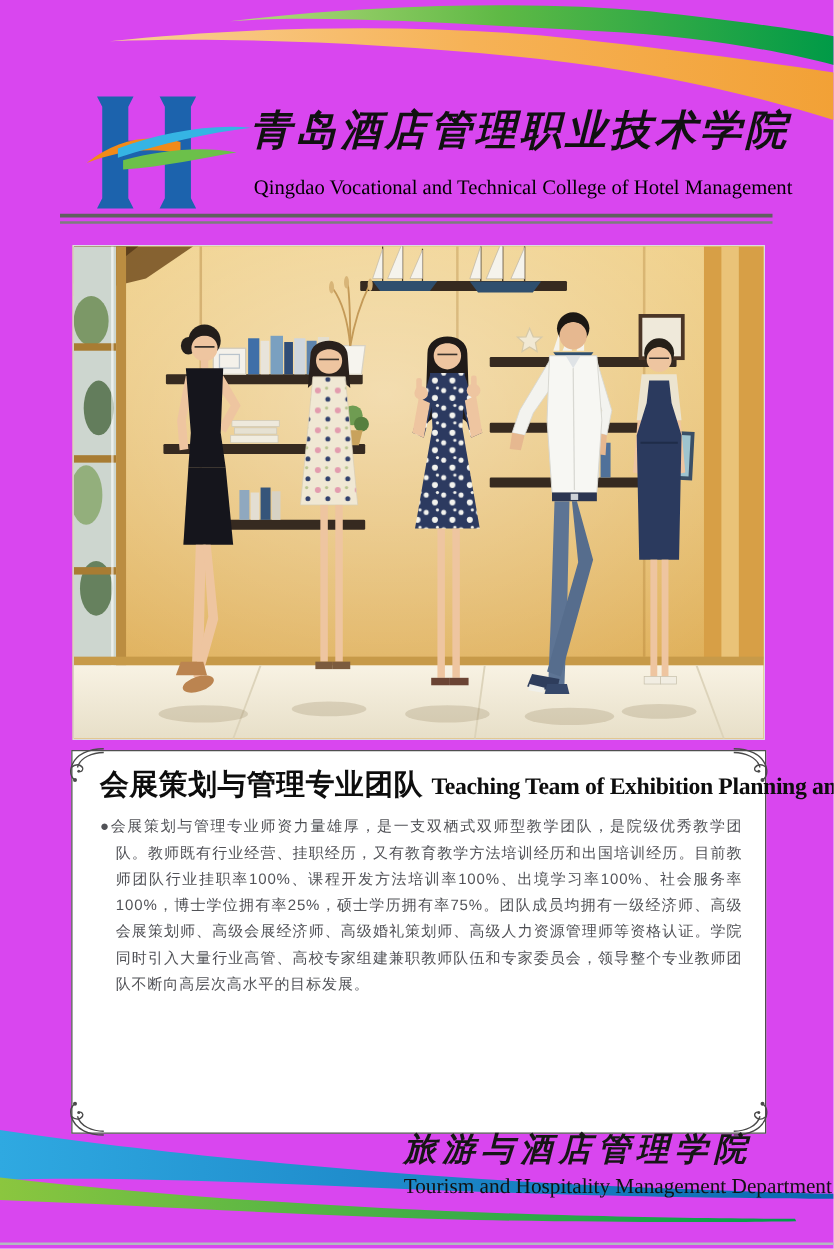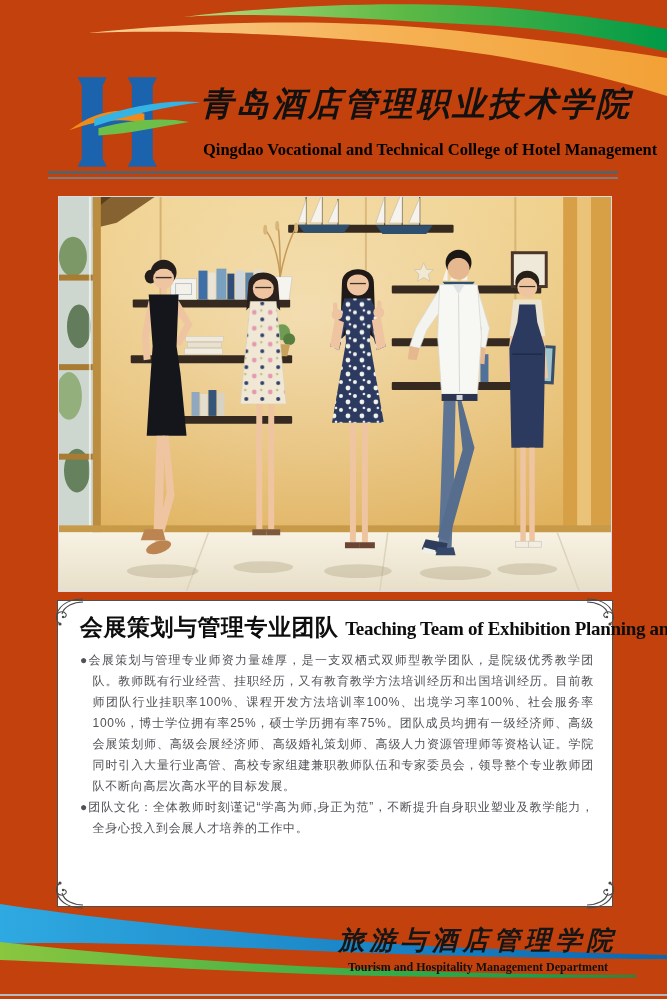--- a/index.html
+++ b/index.html
@@ -1,27 +1,27 @@
 <!DOCTYPE html>
 <html><head>
 <meta charset="utf-8">
 <style>
   html,body{margin:0;padding:0;background:#fff;}
-  .page{position:relative;width:667px;height:999px;background:#c2410c;overflow:hidden;
+  .page{position:relative;width:667px;height:999px;background:#d946ef;overflow:hidden;
         font-family:"Liberation Sans","DejaVu Sans",sans-serif;color:#000;}
   svg{display:block;}
   
   .top-wave{position:absolute;left:0;top:0;width:667px;height:110px;}
   
   .logo{position:absolute;left:64px;top:74px;width:142px;height:96px;}
   .college-zh{position:absolute;left:200px;top:82px;width:432px;
       font-family:"Liberation Serif","DejaVu Serif",serif;font-weight:bold;font-style:italic;
       font-size:33px;letter-spacing:3px;color:#111;white-space:nowrap;}
   .college-en{position:absolute;left:203px;top:140px;width:430px;
-      font-family:"Liberation Serif","DejaVu Serif",serif;font-weight:700;
+      font-family:"Liberation Serif","DejaVu Serif",serif;font-weight:400;
       font-size:16.5px;color:#000;white-space:nowrap;}
   
   .divider{position:absolute;left:48px;top:171px;width:570px;height:3px;
       border-top:3px solid #606060;border-bottom:2px solid #7d7d7d;}
   
   .photo{position:absolute;left:58px;top:196px;width:554px;height:396px;margin:0;
       border:1px solid #d9dbe4;box-sizing:border-box;overflow:hidden;background:#e2b45c;}
   .photo svg{width:100%;height:100%;}
   
   .team-box{position:absolute;left:57px;top:600px;width:556px;height:307px;box-sizing:border-box;
@@ -31,25 +31,25 @@
   .orn.tr{right:-4px;top:-4px;transform:scaleX(-1);}
   .orn.bl{left:-4px;bottom:-4px;transform:scaleY(-1);}
   .orn.br{right:-4px;bottom:-4px;transform:scale(-1,-1);}
   .box-title{margin:0 0 8px 0;line-height:26px;white-space:nowrap;}
   .box-title .zh{font-size:23px;font-weight:bold;color:#0d0d0d;letter-spacing:.5px;}
   .box-title .en{font-family:"Liberation Serif","DejaVu Serif",serif;font-weight:600;
       font-size:19px;letter-spacing:-0.3px;color:#0d0d0d;}
   .bullet{margin:0;font-size:12px;line-height:21px;letter-spacing:.7px;color:#515257;
       text-align:justify;padding-left:1.05em;text-indent:-1.05em;}
   
-  .footer{position:absolute;right:34px;top:923px;width:310px;text-align:center;z-index:3;}
+  .footer{position:absolute;right:34px;top:902px;width:310px;z-index:3;}
   .dept-zh{font-family:"Liberation Serif","DejaVu Serif",serif;font-weight:bold;font-style:italic;
       font-size:26px;letter-spacing:5px;color:#161616;white-space:nowrap;}
-  .dept-en{font-family:"Liberation Serif","DejaVu Serif",serif;font-weight:700;
-      font-size:12px;color:#111;margin-top:2px;white-space:nowrap;}
+  .dept-en{font-family:"Liberation Serif","DejaVu Serif",serif;font-weight:400;
+      font-size:17px;color:#111;margin-top:2px;white-space:nowrap;}
   
   .bottom-wave{position:absolute;left:0;top:898px;width:667px;height:90px;z-index:1;}
   .bottom-line{position:absolute;left:0;top:994px;width:667px;height:2px;background:#b3bac0;}
 </style>
 </head>
 <body>
 
 <div class="page">
 
   <svg class="top-wave" viewBox="0 0 667 110" preserveAspectRatio="none">
@@ -357,21 +357,20 @@
         <path d="M29,2 C18,2 6,6 3,17 C2,21 3,25 6,27"></path>
         <path d="M29,5 C20,5 10,9 8,17"></path>
         <path d="M3,17 C6,14 10,14 12,17 C13,19 11,21 9,20"></path>
       </g>
       <circle cx="6" cy="27" r="1.6" fill="#4a4a4a"></circle>
         <circle cx="9" cy="20" r="1.2" fill="#4a4a4a"></circle>
     </svg>
 
     <h2 class="box-title"><span class="zh">会展策划与管理专业团队</span> <span class="en">Teaching Team of Exhibition Planning and Management</span></h2>
     <p class="bullet">●会展策划与管理专业师资力量雄厚，是一支双栖式双师型教学团队，是院级优秀教学团队。教师既有行业经营、挂职经历，又有教育教学方法培训经历和出国培训经历。目前教师团队行业挂职率100%、课程开发方法培训率100%、出境学习率100%、社会服务率100%，博士学位拥有率25%，硕士学历拥有率75%。团队成员均拥有一级经济师、高级会展策划师、高级会展经济师、高级婚礼策划师、高级人力资源管理师等资格认证。学院同时引入大量行业高管、高校专家组建兼职教师队伍和专家委员会，领导整个专业教师团队不断向高层次高水平的目标发展。</p>
-    <p class="bullet">●团队文化：全体教师时刻谨记“学高为师,身正为范”，不断提升自身职业塑业及教学能力，全身心投入到会展人才培养的工作中。</p>
   </section>
 
   <div class="footer">
     <div class="dept-zh">旅游与酒店管理学院</div>
     <div class="dept-en">Tourism and Hospitality Management Department</div>
   </div>
 
   <svg class="bottom-wave" viewBox="0 0 667 90" preserveAspectRatio="none">
     <defs>
       <linearGradient id="bb" x1="0" y1="0" x2="1" y2="0">

